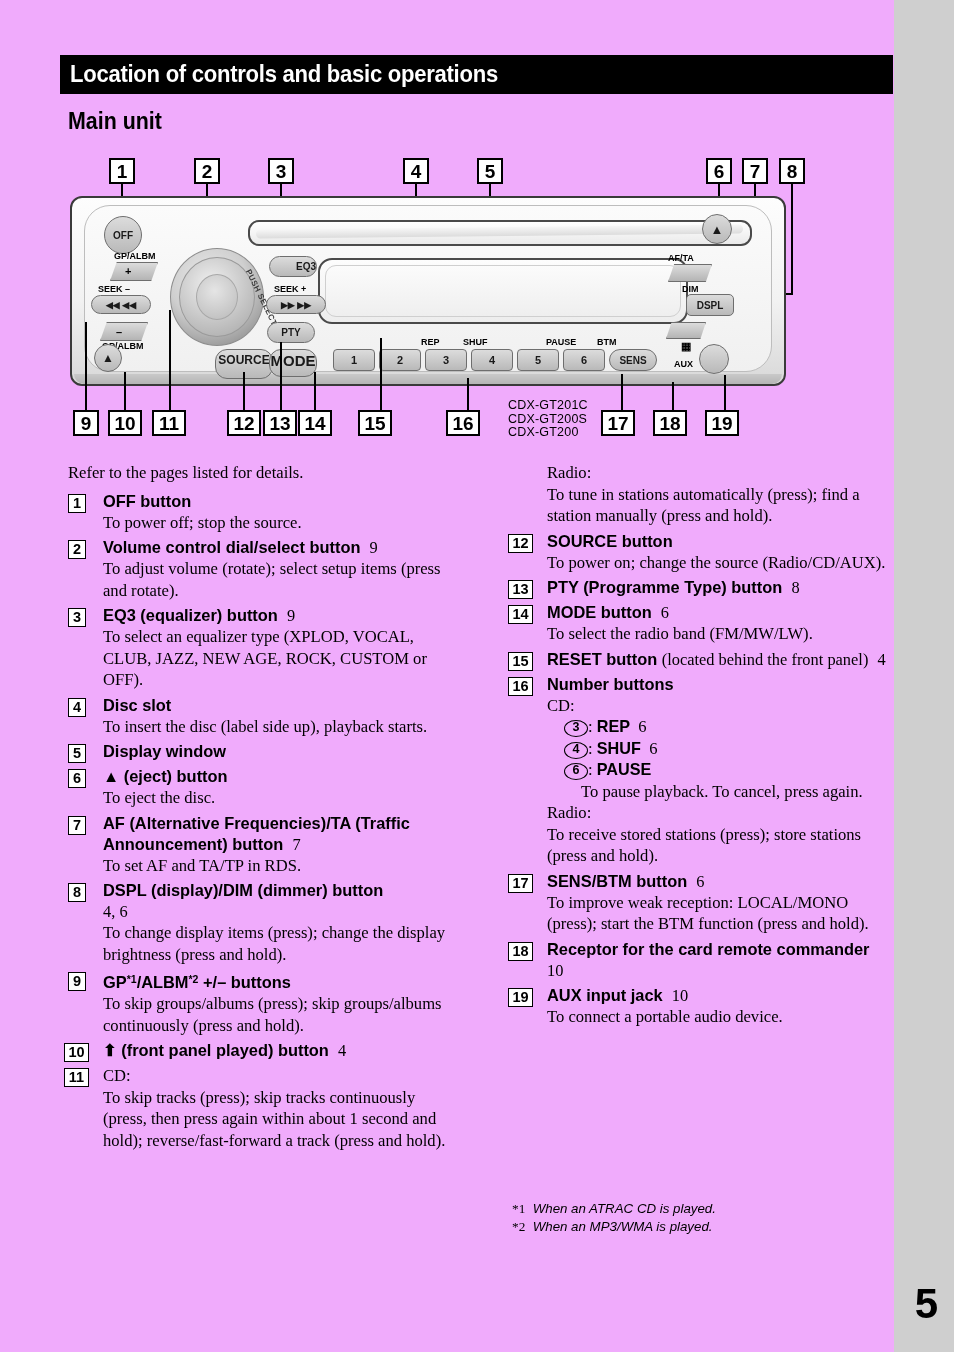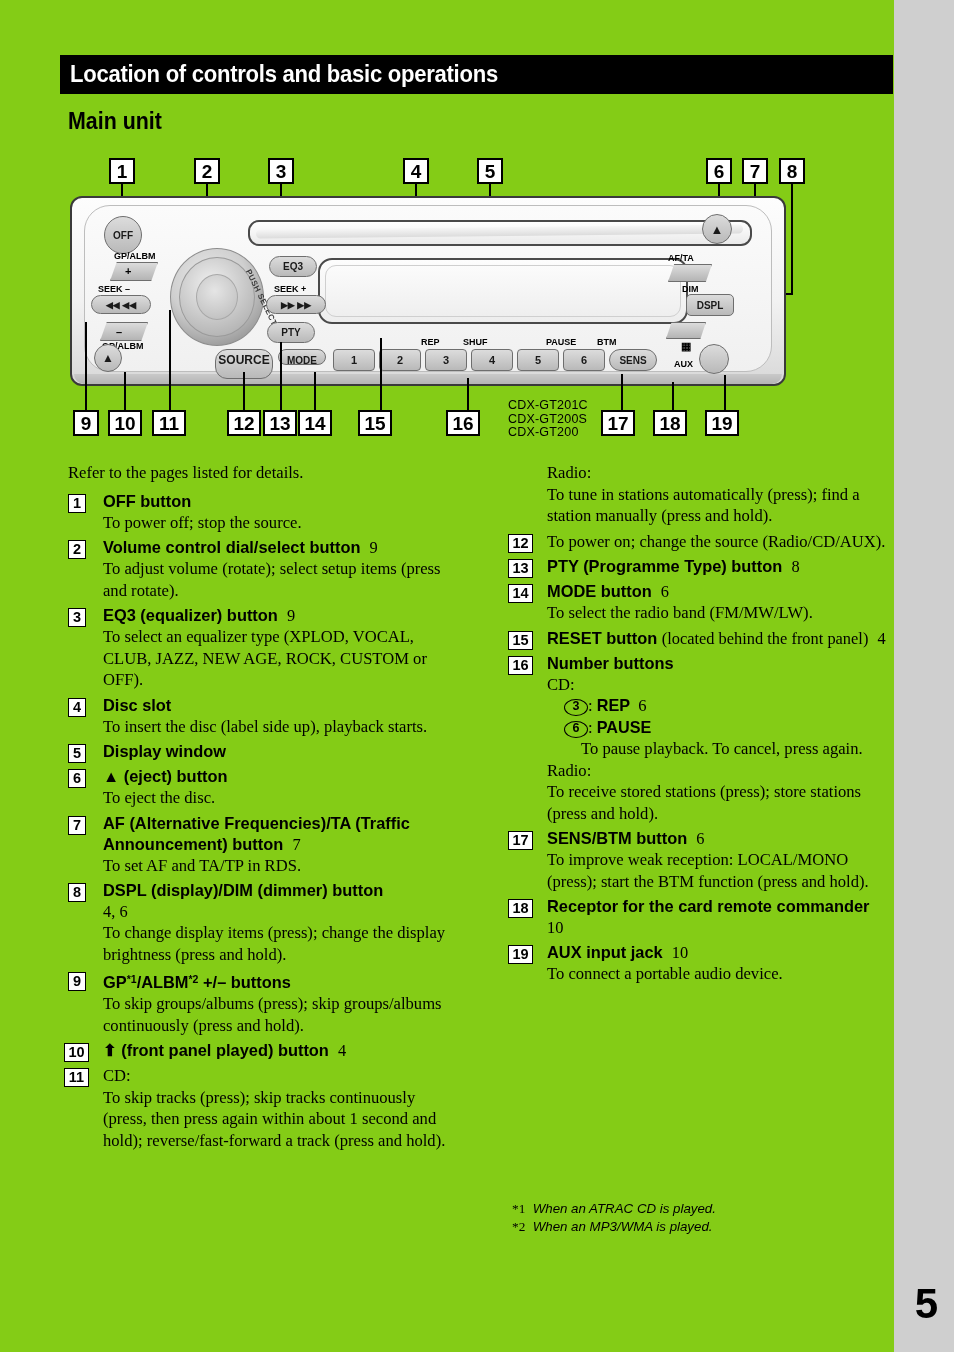--- a/index.html
+++ b/index.html
@@ -3,21 +3,21 @@
 <meta charset="utf-8">
 <style>
   html,body{margin:0;padding:0;}
   body{
     width:954px;height:1352px;
     background:#ffffff;
     font-family:"Liberation Serif", serif;
     position:relative;
     overflow:hidden;
   }
-  .page{position:relative;width:954px;height:1352px;background:#84cc16;}
+  .page{position:relative;width:954px;height:1352px;background:#f0abfc;}
   .right-gutter{position:absolute;right:0;top:0;width:60px;height:1352px;background:#cfcfcf;}
 
   
   .hdr-bar{
     position:absolute;left:60px;top:55px;width:833px;height:39px;
     background:#000;
   }
   .hdr-bar .t{
     position:absolute;left:10px;top:5px;
     color:#fff;font-family:"Liberation Sans", sans-serif;
@@ -238,30 +238,30 @@
 
     <div class="lbl" style="left:28px;top:88px;">SEEK –</div>
     <div class="btn pill" style="left:21px;top:99px;width:60px;height:19px;font-size:9px;line-height:18px;">◀◀ ◀◀</div>
 
     <div class="para dn" style="left:30px;top:126px;width:46px;height:17px;"></div>
     <div class="lbl" style="left:46px;top:130px;font-size:11px;">–</div>
     <div class="lbl" style="left:32px;top:145px;">GP/ALBM</div>
 
     <div class="btn oval" style="left:24px;top:148px;width:28px;height:28px;font-size:12px;line-height:27px;">▲</div>
 
-    <div class="btn pill" style="left:199px;top:60px;width:48px;height:21px;font-size:10px;line-height:20px;">EQ3</div>
+    <div class="btn pill" style="left:199px;top:60px;width:48px;height:21px;font-size:10px;line-height:20px;text-align:right;">EQ3</div>
 
     <div class="lbl" style="left:204px;top:88px;">SEEK +</div>
     <div class="btn pill" style="left:196px;top:99px;width:60px;height:19px;font-size:9px;line-height:18px;">▶▶ ▶▶</div>
 
     <div class="btn pill" style="left:197px;top:126px;width:48px;height:21px;font-size:10px;line-height:20px;">PTY</div>
 
     <div class="btn pill" style="left:145px;top:153px;width:58px;height:30px;font-size:12px;line-height:21px;">SOURCE</div>
 
-    <div class="btn pill" style="left:208px;top:153px;width:48px;height:16px;font-size:10px;line-height:21px;">MODE</div>
+    <div class="btn pill" style="left:199px;top:153px;width:48px;height:28px;font-size:15px;line-height:21px;">MODE</div>
 
     <div class="lbl" style="left:351px;top:141px;">REP</div>
     <div class="lbl" style="left:393px;top:141px;">SHUF</div>
     <div class="lbl" style="left:476px;top:141px;">PAUSE</div>
     <div class="lbl" style="left:527px;top:141px;">BTM</div>
 
     <div class="btn" style="left:263px;top:153px;width:42px;height:22px;border-radius:4px;font-size:11px;line-height:21px;">1</div>
     <div class="btn" style="left:309px;top:153px;width:42px;height:22px;border-radius:4px;font-size:11px;line-height:21px;">2</div>
     <div class="btn" style="left:355px;top:153px;width:42px;height:22px;border-radius:4px;font-size:11px;line-height:21px;">3</div>
     <div class="btn" style="left:401px;top:153px;width:42px;height:22px;border-radius:4px;font-size:11px;line-height:21px;">4</div>
@@ -390,20 +390,21 @@
   </div>
 
   <div class="col colR">
     <div class="item" style="padding-left:35px;">
       <p>Radio:</p>
       <p>To tune in stations automatically (press); find a station manually (press and hold).</p>
     </div>
 
     <div class="item">
       <span class="num n2">12</span>
+      <h3><span>SOURCE button</span></h3>
       <p>To power on; change the source (Radio/CD/AUX).</p>
     </div>
 
     <div class="item">
       <span class="num n2">13</span>
       <h3><span>PTY (Programme Type) button</span>&nbsp; <span class="pg">8</span></h3>
     </div>
 
     <div class="item">
       <span class="num n2">14</span>
@@ -419,20 +420,25 @@
     <div class="item">
       <span class="num n2">16</span>
       <h3><span>Number buttons</span></h3>
       <p>CD:</p>
       <p class="sub">
         <span class="ovl">3</span>:
         <span class="bb">REP</span>&nbsp;
         <span>6</span>
       </p>
       <p class="sub">
+        <span class="ovl">4</span>:
+        <span class="bb">SHUF</span>&nbsp;
+        <span>6</span>
+      </p>
+      <p class="sub">
         <span class="ovl">6</span>:
         <span class="bb">PAUSE</span>
       </p>
       <p class="subsub">To pause playback. To cancel, press again.</p>
       <p>Radio:</p>
       <p>To receive stored stations (press); store stations (press and hold).</p>
     </div>
 
     <div class="item">
       <span class="num n2">17</span>

